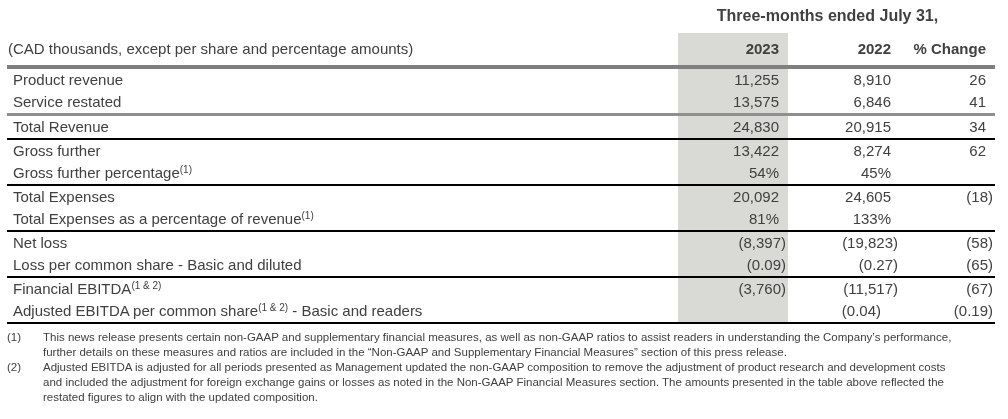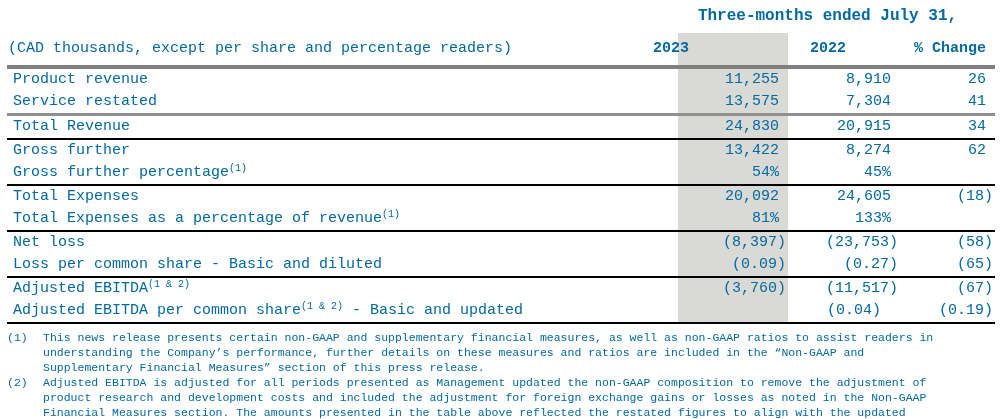--- a/index.html
+++ b/index.html
@@ -1,22 +1,22 @@
 <!DOCTYPE html>
 <html><head>
 <meta charset="utf-8">
 <style>
   html, body { margin: 0; padding: 0; background: #ffffff; }
   .screen {
     position: relative;
     width: 1008px;
     height: 419px;
     background: #ffffff;
-    color: #0369a1;
-    font-family: Liberation Mono, monospace;
+    color: #404040;
+    font-family: Liberation Sans, sans-serif;
     overflow: hidden;
   }
   .period-title {
     position: absolute;
     top: 7px;
     left: 660px;
     width: 335px;
     text-align: center;
     font-size: 16px;
     font-weight: bold;
@@ -42,21 +42,21 @@
     display: flex;
     height: 22px;
     line-height: 22px;
     font-size: 15px;
     white-space: nowrap;
   }
   .thead {
     height: 32px;
     line-height: 32px;
   }
-  .thead .num { font-weight: bold; margin-left: 45px; }
+  .thead .num { font-weight: bold; }
   .thead .lbl { padding-left: 1px; }
   .lbl {
     flex: 1 1 auto;
     padding-left: 6px;
     overflow: hidden;
   }
   .num {
     flex: 0 0 auto;
     width: 110px;
     box-sizing: border-box;
@@ -91,39 +91,39 @@
 <body>
 
 <div class="screen">
 
   <div class="period-title">Three-months ended July 31,</div>
 
   <div class="table">
     <div class="band"></div>
 
     <div class="row thead">
-      <div class="lbl">(CAD thousands, except per share and percentage readers)</div>
+      <div class="lbl">(CAD thousands, except per share and percentage amounts)</div>
       <div class="num c2023">2023</div>
       <div class="num c2022">2022</div>
       <div class="num cchg">% Change</div>
     </div>
 
     <div class="rule gray-thick"></div>
 
     <div class="row">
       <div class="lbl"><span>Product revenue</span><span class="sup"></span><span></span></div>
       <div class="num c2023">11,255</div>
       <div class="num c2022">8,910</div>
       <div class="num cchg">26</div>
     </div>
 
     <div class="row">
       <div class="lbl"><span>Service restated</span><span class="sup"></span><span></span></div>
       <div class="num c2023">13,575</div>
-      <div class="num c2022">7,304</div>
+      <div class="num c2022">6,846</div>
       <div class="num cchg">41</div>
     </div>
 
     <div class="rule gray"></div>
 
     <div class="row">
       <div class="lbl"><span>Total Revenue</span><span class="sup"></span><span></span></div>
       <div class="num c2023">24,830</div>
       <div class="num c2022">20,915</div>
       <div class="num cchg">34</div>
@@ -159,42 +159,42 @@
       <div class="num c2023">81%</div>
       <div class="num c2022">133%</div>
       <div class="num cchg"></div>
     </div>
 
     <div class="rule black"></div>
 
     <div class="row">
       <div class="lbl"><span>Net loss</span><span class="sup"></span><span></span></div>
       <div class="num c2023 paren">(8,397)</div>
-      <div class="num c2022 paren">(23,753)</div>
+      <div class="num c2022 paren">(19,823)</div>
       <div class="num cchg paren">(58)</div>
     </div>
 
     <div class="row">
       <div class="lbl"><span>Loss per common share - Basic and diluted</span><span class="sup"></span><span></span></div>
       <div class="num c2023 paren">(0.09)</div>
       <div class="num c2022 paren">(0.27)</div>
       <div class="num cchg paren">(65)</div>
     </div>
 
     <div class="rule black"></div>
 
     <div class="row">
-      <div class="lbl"><span>Adjusted EBITDA</span><span class="sup">(1 &amp; 2)</span><span></span></div>
+      <div class="lbl"><span>Financial EBITDA</span><span class="sup">(1 &amp; 2)</span><span></span></div>
       <div class="num c2023 paren">(3,760)</div>
       <div class="num c2022 paren">(11,517)</div>
       <div class="num cchg paren">(67)</div>
     </div>
 
     <div class="row">
-      <div class="lbl"><span>Adjusted EBITDA per common share</span><span class="sup">(1 &amp; 2)</span><span> - Basic and updated</span></div>
+      <div class="lbl"><span>Adjusted EBITDA per common share</span><span class="sup">(1 &amp; 2)</span><span> - Basic and readers</span></div>
       <div class="num c2023 paren">(0.04)</div>
       <div class="num c2022 paren">(0.19)</div>
     </div>
 
     <div class="rule black"></div>
   </div>
 
   <div class="footnotes">
     <div class="fn">
       <div class="fn-num">(1)</div>

